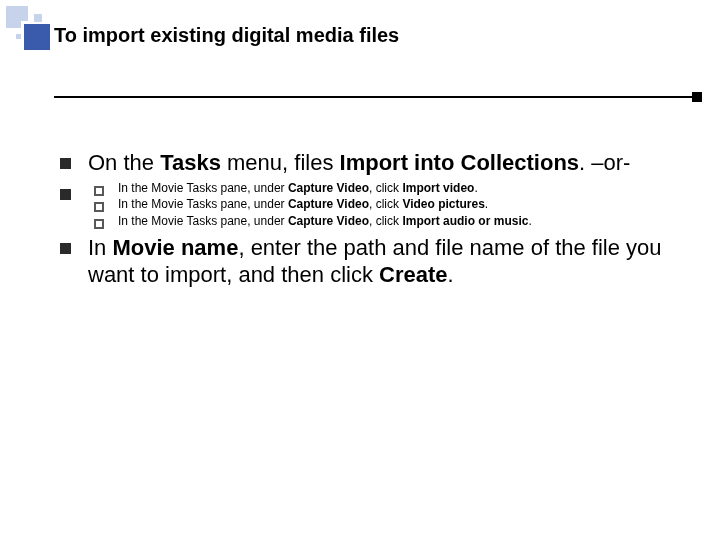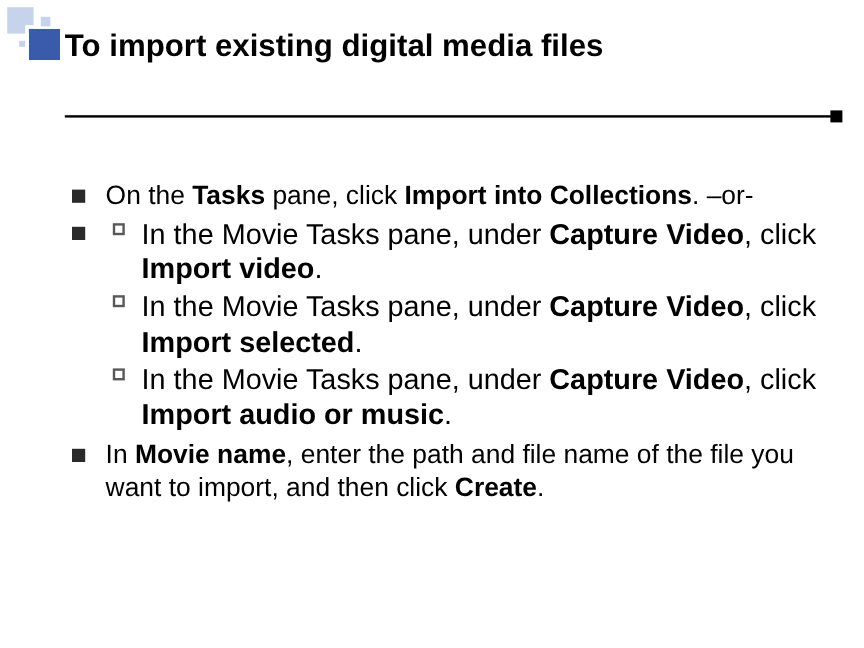--- a/index.html
+++ b/index.html
@@ -48,21 +48,21 @@
     position: absolute;
     left: 10px; top: 28px;
     width: 5px; height: 5px;
     background: #c7d3eb;
   }
   .title {
     position: absolute;
     left: 54px;
     top: 24px;
     right: 20px;
-    font-size: 26px;
+    font-size: 20px;
     font-weight: bold;
     line-height: 1.15;
   }
   .rule {
     position: absolute;
     left: 54px;
     right: 20px;
     top: 96px;
     height: 0;
     border-top: 2px solid #000;
@@ -100,21 +100,21 @@
     left: 6px;
     top: 8px;
     width: 11px;
     height: 11px;
     background: #2a2a2a;
   }
   ul.level2 {
     list-style: none;
     margin: 4px 0 6px 0;
     padding: 0;
-    font-size: 24px;
+    font-size: 12px;
   }
   ul.level2 > li {
     position: relative;
     padding-left: 30px;
     margin-bottom: 2px;
   }
   ul.level2 > li::before {
     content: "";
     position: absolute;
     left: 6px;
@@ -137,29 +137,29 @@
     <div class="sq-c"></div>
     <div class="sq-d"></div>
   </div>
 
   <div class="title">To import existing digital media files</div>
   <div class="rule"></div>
 
   <div class="body">
     <ul class="level1">
       <li>
-        <span>On the </span><b>Tasks</b><span> pane, click </span><b>Import into Collections</b><span>. –or‑</span>
+        <span>On the </span><b>Tasks</b><span> menu, files </span><b>Import into Collections</b><span>. –or‑</span>
       </li>
       <li>
         <ul class="level2">
           <li>
             <span>In the Movie Tasks pane, under </span><b>Capture Video</b><span>, click </span><b>Import video</b><span>.</span>
           </li>
           <li>
-            <span>In the Movie Tasks pane, under </span><b>Capture Video</b><span>, click </span><b>Import selected</b><span>.</span>
+            <span>In the Movie Tasks pane, under </span><b>Capture Video</b><span>, click </span><b>Video pictures</b><span>.</span>
           </li>
           <li>
             <span>In the Movie Tasks pane, under </span><b>Capture Video</b><span>, click </span><b>Import audio or music</b><span>.</span>
           </li>
         </ul>
       </li>
       <li>
         <span>In </span><b>Movie name</b><span>, enter the path and file name of the file you want to import, and then click </span><b>Create</b><span>.</span>
       </li>
     </ul>

